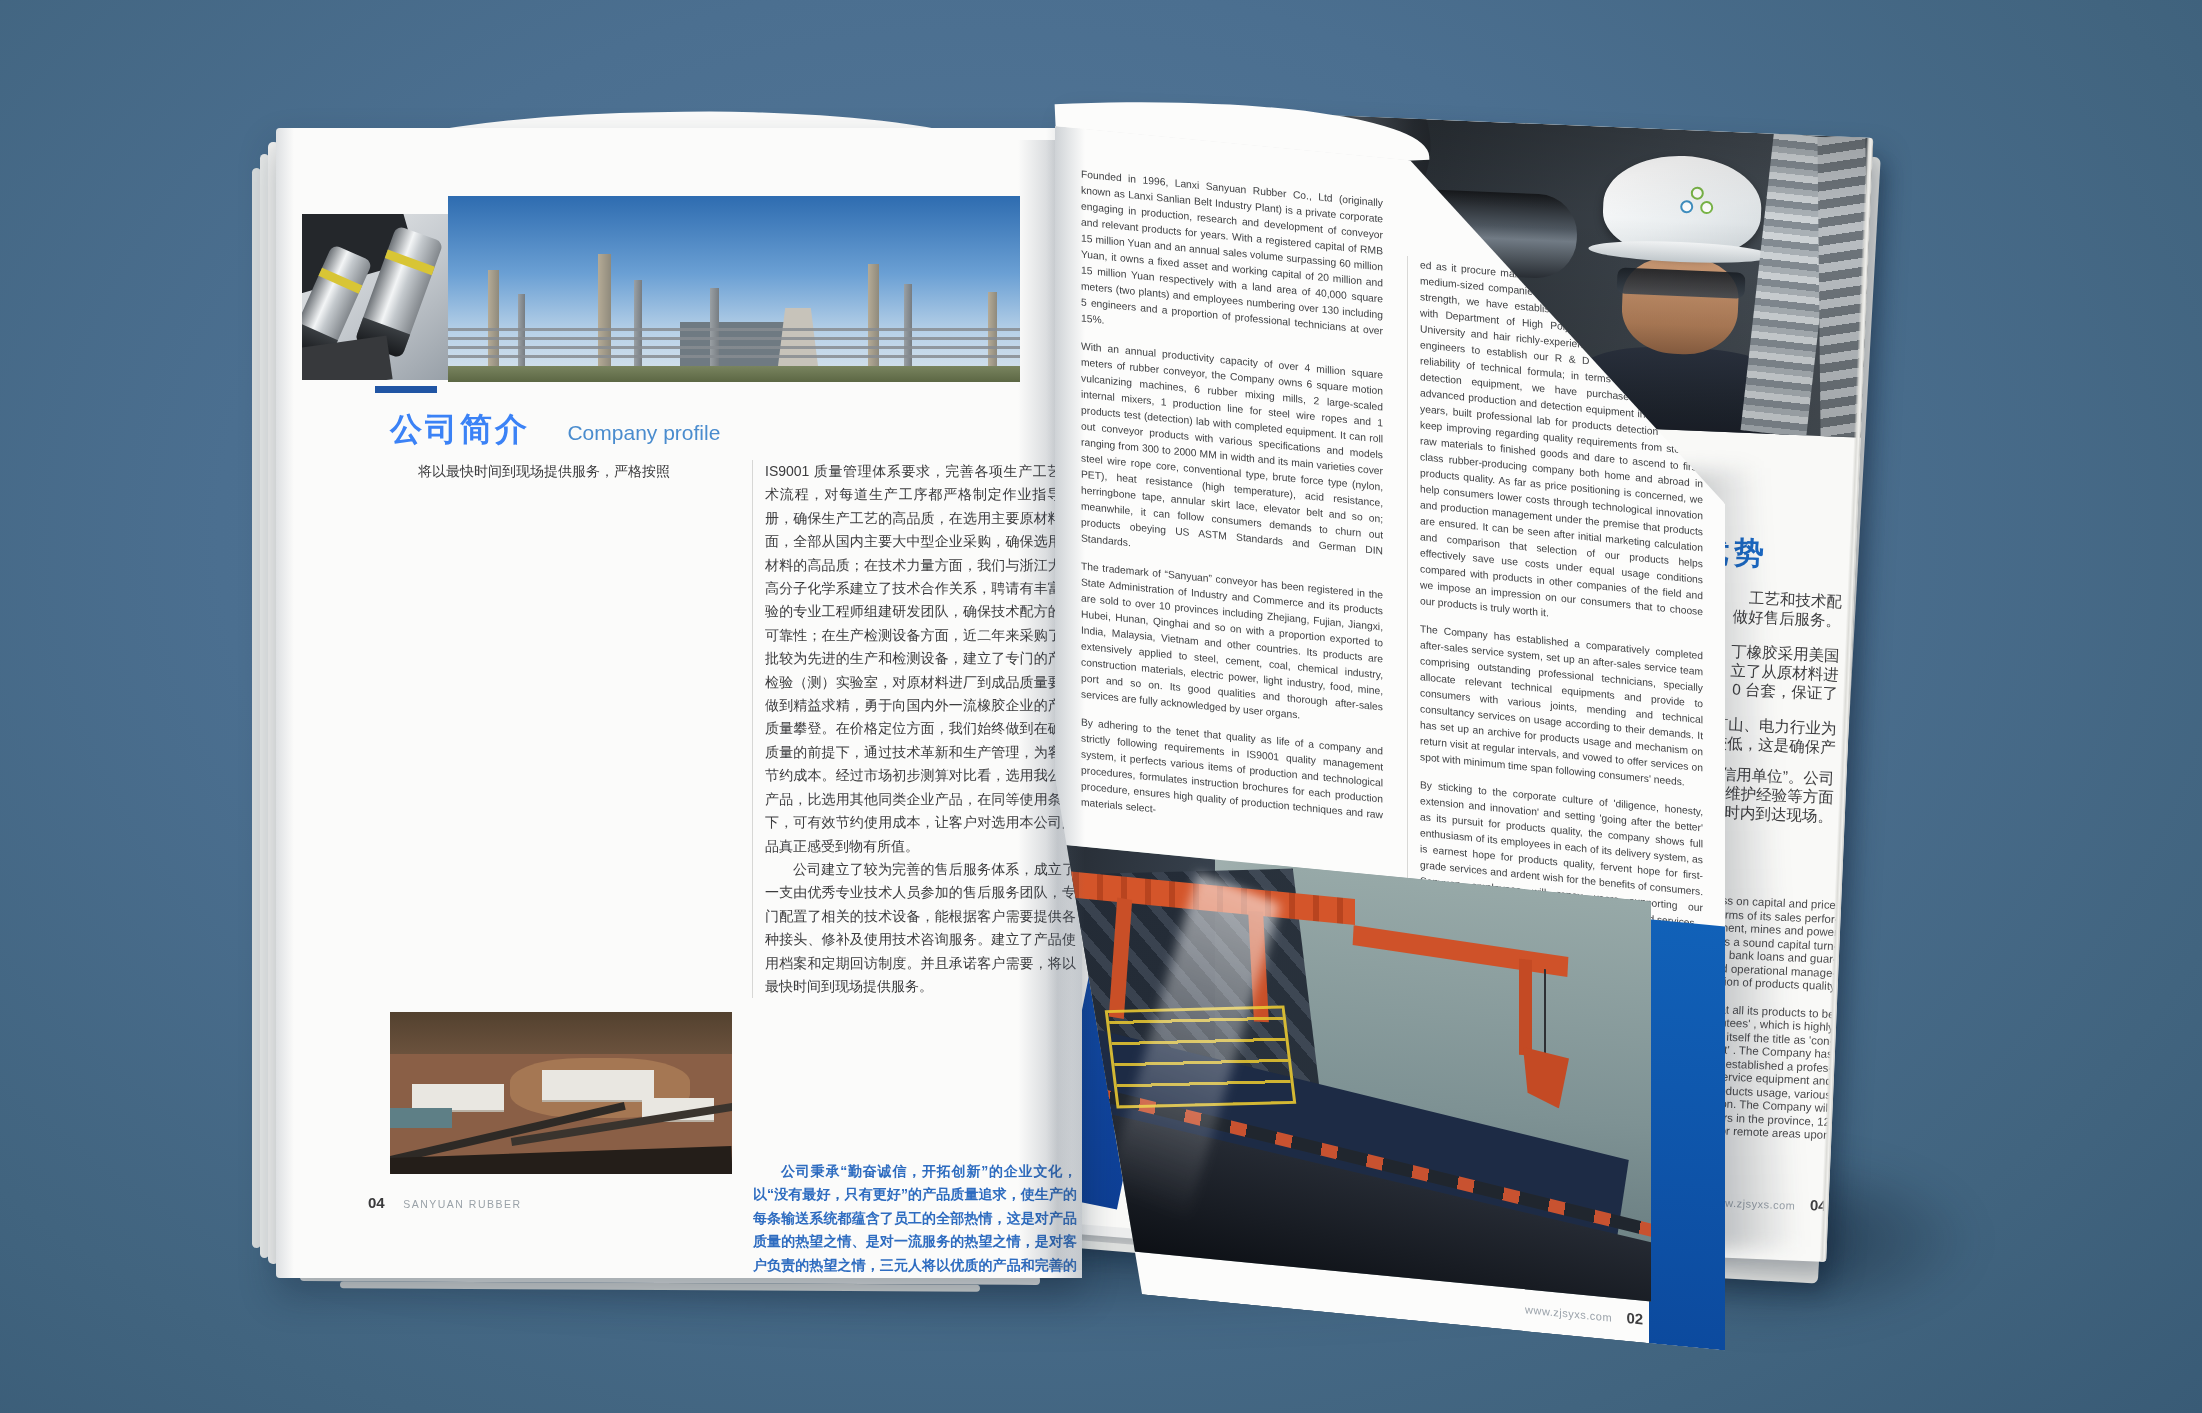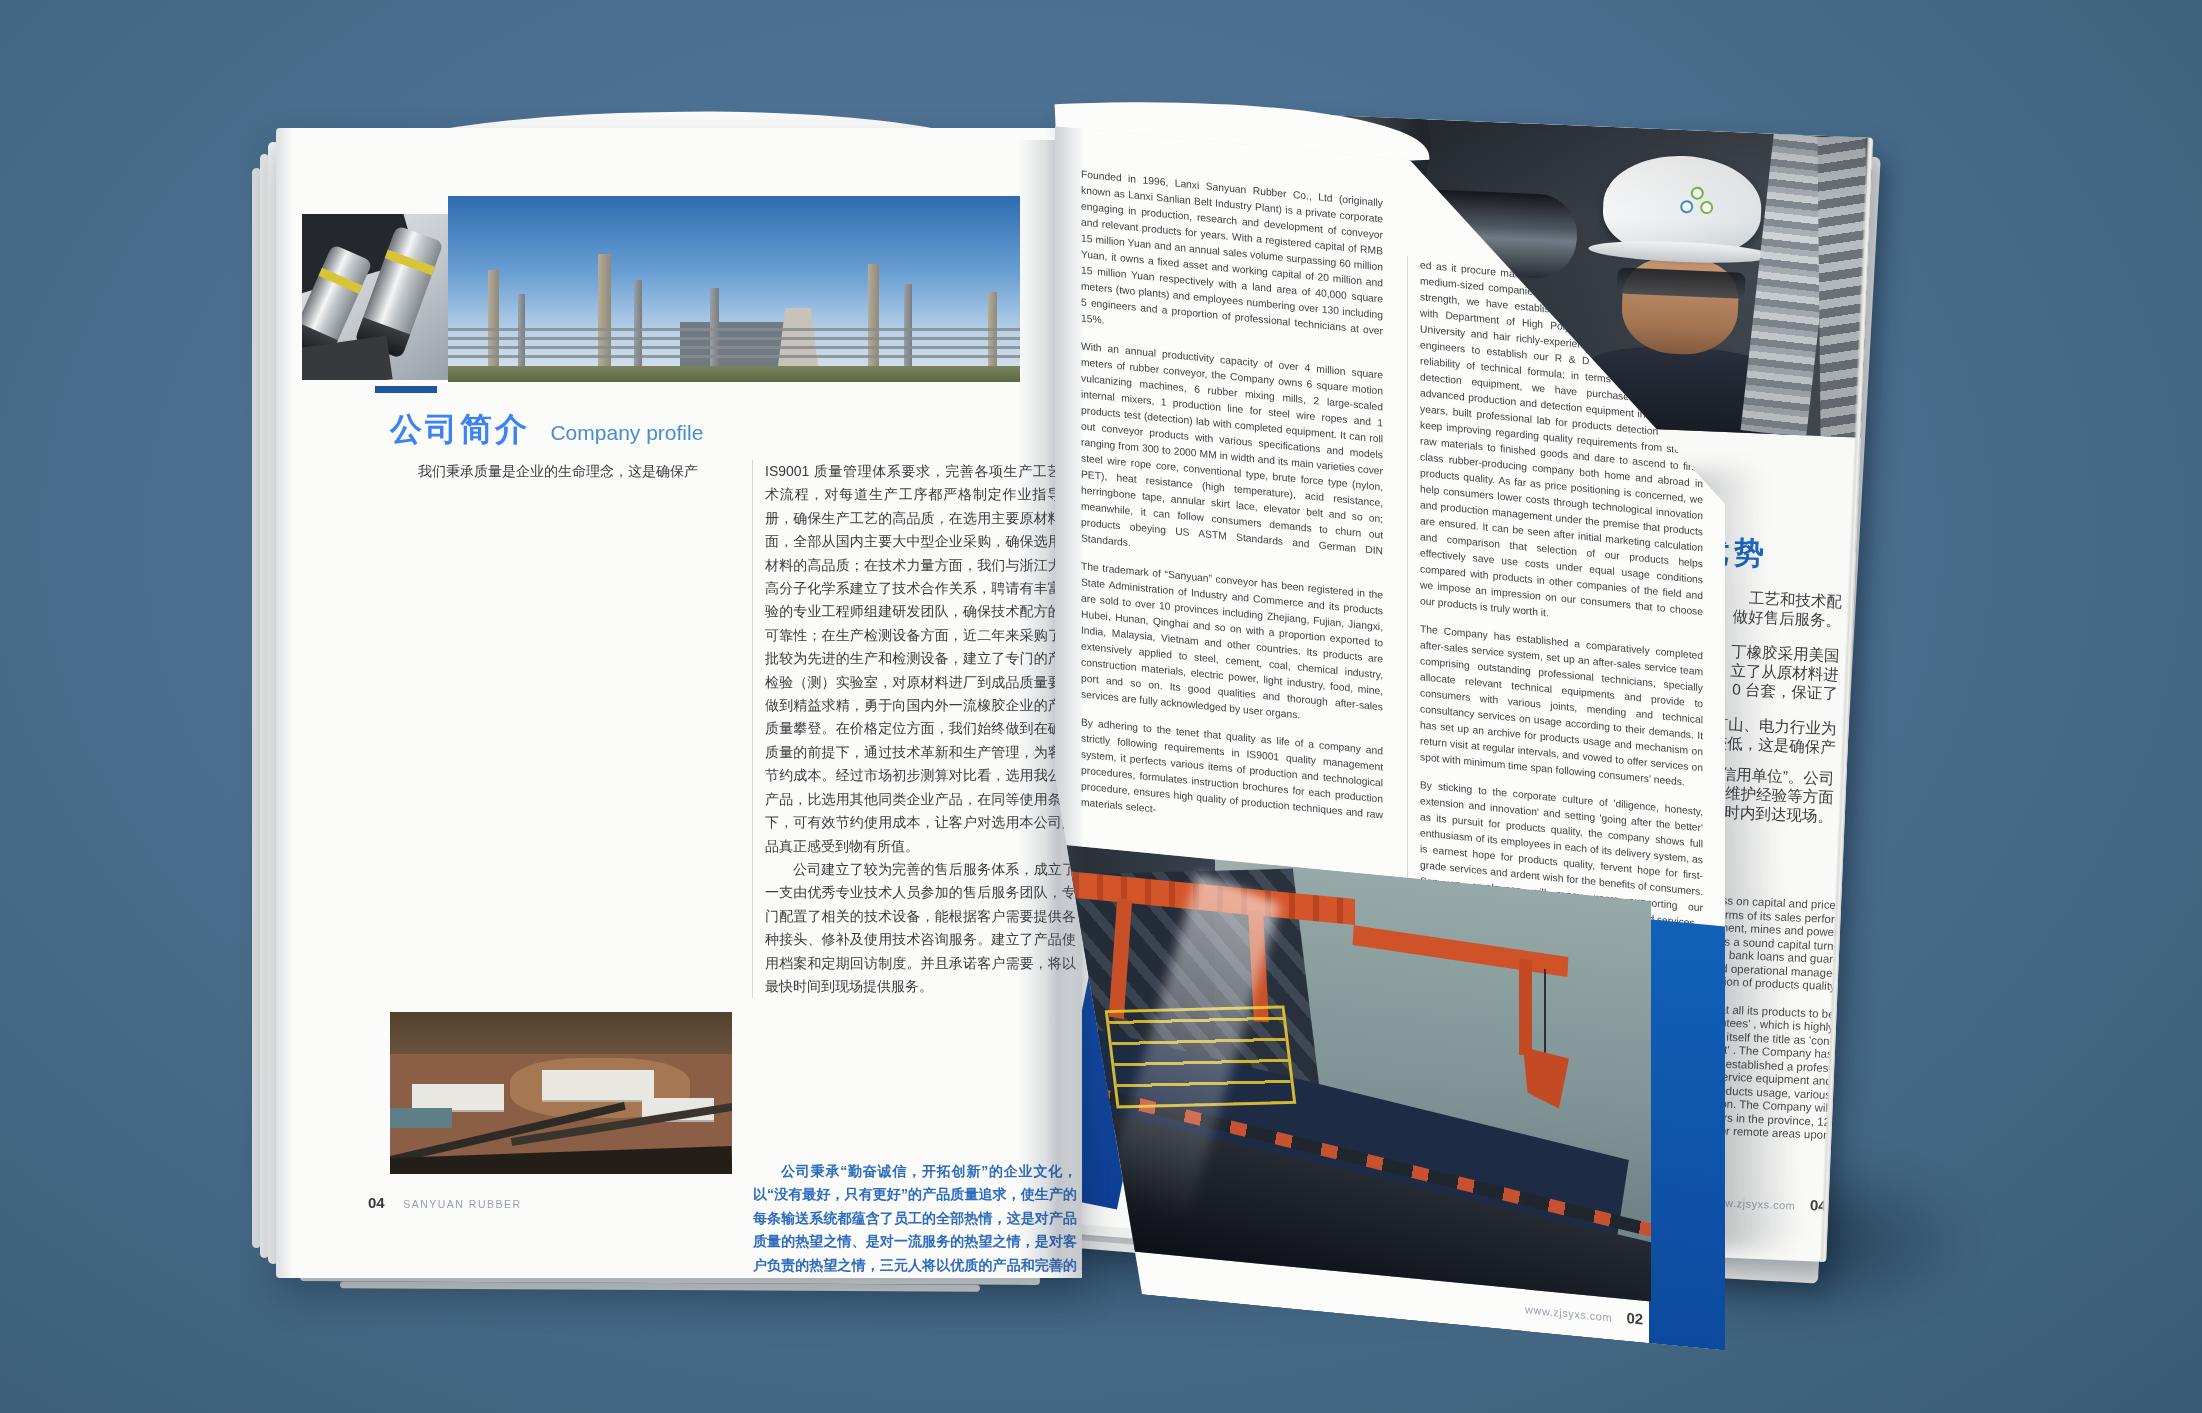--- a/index.html
+++ b/index.html
@@ -107,21 +107,21 @@
   .rf-cool{position:absolute;bottom:16px;left:330px;width:40px;height:58px;background:#c7c3ba;
     clip-path:polygon(18% 0, 82% 0, 100% 100%, 0 100%);}
   .rf-block{position:absolute;bottom:16px;left:232px;width:118px;height:44px;background:#6f7a82;}
   .rf-pipes{position:absolute;left:0;bottom:24px;width:100%;height:30px;opacity:.85;
     background:repeating-linear-gradient(0deg,#878c91 0 3px, rgba(0,0,0,0) 3px 9px);}
   .rf-ground{position:absolute;left:0;bottom:0;width:100%;height:16px;background:linear-gradient(180deg,#79845f,#5c6744);}
 
   .blue-bar{left:99px;top:258px;width:62px;height:7px;background:#2055a4;}
   .p1-title{left:114px;top:280px;white-space:nowrap;}
   .p1-title .zh{font-size:32px;font-weight:bold;color:#3b82f6;letter-spacing:3px;}
-  .p1-title .en{font-size:21px;color:#4a8cce;margin-left:16px;}
+  .p1-title .en{font-size:21px;color:#4a8cce;margin-left:33px;}
 
   .p1-cols{left:114px;top:332px;width:688px;display:grid;grid-template-columns:342px 324px;column-gap:20px;}
   .cn-col{font-size:14px;line-height:23.4px;text-align:justify;color:#3b3b3d;}
   .cn-col > div{text-indent:2em;}
   .col-divide{border-left:1px solid #d7d7d5;padding-left:12px;}
   .no-first-indent > div:first-child{text-indent:0;}
   .p1-highlight{left:477px;top:1032px;width:324px;font-size:14px;line-height:23.4px;text-align:justify;
     color:#2e6cc0;font-weight:bold;text-indent:2em;}
 
   
@@ -305,21 +305,21 @@
       <div class="rf-pipes"></div>
       <div class="rf-ground"></div>
     </div>
     <div class="abs blue-bar"></div>
     <div class="abs p1-title">
       <span class="zh">公司简介</span>
       <span class="en">Company profile</span>
     </div>
     <div class="abs p1-cols">
       <div class="cn-col">
-          <div>我们秉承质量是企业的生命理念，这是确保产</div>
+          <div>将以最快时间到现场提供服务，严格按照</div>
         </div>
       <div class="cn-col col-divide no-first-indent">
           <div>IS9001 质量管理体系要求，完善各项生产工艺技术流程，对每道生产工序都严格制定作业指导手册，确保生产工艺的高品质，在选用主要原材料方面，全部从国内主要大中型企业采购，确保选用原材料的高品质；在技术力量方面，我们与浙江大学高分子化学系建立了技术合作关系，聘请有丰富经验的专业工程师组建研发团队，确保技术配方的高可靠性；在生产检测设备方面，近二年来采购了一批较为先进的生产和检测设备，建立了专门的产品检验（测）实验室，对原材料进厂到成品质量要求做到精益求精，勇于向国内外一流橡胶企业的产品质量攀登。在价格定位方面，我们始终做到在确保质量的前提下，通过技术革新和生产管理，为客户节约成本。经过市场初步测算对比看，选用我公司产品，比选用其他同类企业产品，在同等使用条件下，可有效节约使用成本，让客户对选用本公司产品真正感受到物有所值。</div>
           <div>公司建立了较为完善的售后服务体系，成立了一支由优秀专业技术人员参加的售后服务团队，专门配置了相关的技术设备，能根据客户需要提供各种接头、修补及使用技术咨询服务。建立了产品使用档案和定期回访制度。并且承诺客户需要，将以最快时间到现场提供服务。</div>
         </div>
     </div>
     <div class="abs p1-highlight">公司秉承“勤奋诚信，开拓创新”的企业文化，以“没有最好，只有更好”的产品质量追求，使生产的每条输送系统都蕴含了员工的全部热情，这是对产品质量的热望之情、是对一流服务的热望之情，是对客户负责的热望之情，三元人将以优质的产品和完善的服务回报给支持我们企业发展的用户。</div>
     <div class="abs ph-yard">
       <div class="yd-hill"></div>
       <div class="yd-patch"></div>

